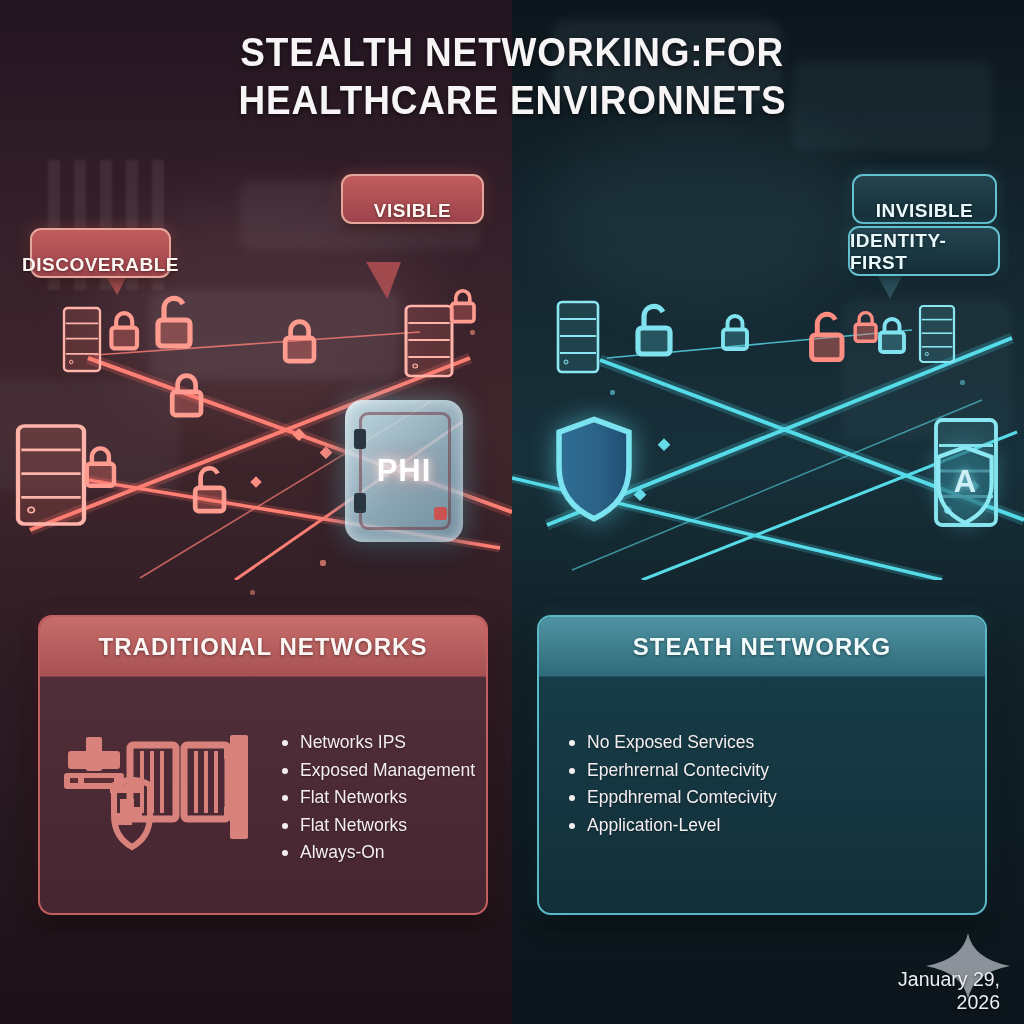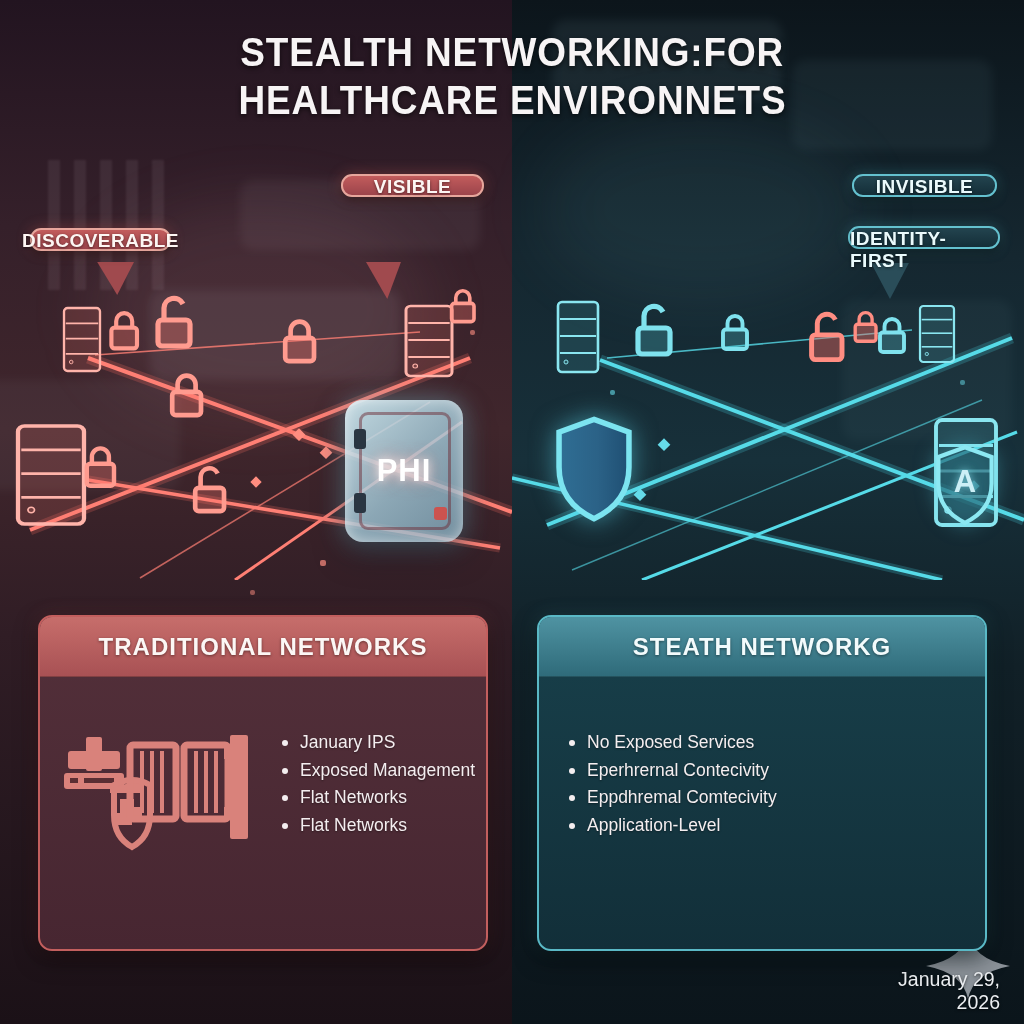--- a/index.html
+++ b/index.html
@@ -27,22 +27,22 @@
   .glow-patch{position:absolute;border-radius:50%;filter:blur(30px);}
   
   .title{
     position:absolute;left:0;top:28px;width:1024px;text-align:center;line-height:48px;
     font-size:41px;font-weight:700;letter-spacing:1px;color:#f7f4f5;
     text-shadow:0 2px 6px rgba(0,0,0,.6);
   }
   .title .tline{display:inline-block;transform:scaleX(.9);transform-origin:center;}
   
   .pill{
-    position:absolute;display:flex;align-items:flex-start;justify-content:center;
-    height:23px;border-radius:11px;font-weight:700;font-size:19px;letter-spacing:.5px;
+    position:absolute;display:flex;align-items:flex-end;justify-content:center;
+    height:50px;border-radius:11px;font-weight:700;font-size:19px;letter-spacing:.5px;
     text-shadow:0 1px 3px rgba(0,0,0,.5);z-index:6;
   }
   .pill.red{
     background:linear-gradient(180deg,#c25c5c 0%,#9c444b 100%);
     border:2px solid #e7a69c;color:#fdf6f3;
     box-shadow:0 4px 10px rgba(0,0,0,.45), 0 0 14px rgba(230,110,100,.35);
   }
   .pill.teal{
     background:linear-gradient(180deg,#23444f 0%,#142e38 100%);
     border:2px solid #64c1cf;color:#eafafc;
@@ -80,21 +80,21 @@
   .phi-dot{position:absolute;right:16px;bottom:22px;width:13px;height:13px;border-radius:3px;background:#d9473f;opacity:.85;}
   .shield-big{position:absolute;left:548px;top:412px;width:92px;height:114px;z-index:4;filter:drop-shadow(0 0 12px rgba(90,210,230,.55));}
   .shield-a{position:absolute;left:930px;top:442px;width:70px;height:86px;z-index:5;filter:drop-shadow(0 0 10px rgba(90,210,230,.6));}
   .a-text{
     position:absolute;left:930px;top:452px;width:70px;height:60px;z-index:6;
     display:flex;align-items:center;justify-content:center;font-size:31px;font-weight:700;
     color:#cdeff6;text-shadow:0 0 8px rgba(140,230,245,.8);
   }
   .particle{position:absolute;border-radius:2px;z-index:3;}
   
-  .panel{position:absolute;top:615px;width:450px;height:336px;border-radius:14px;z-index:6;overflow:hidden;}
+  .panel{position:absolute;top:615px;width:450px;height:300px;border-radius:14px;z-index:6;overflow:hidden;}
   .panel.red{
     border:2px solid #c35f5e;background:linear-gradient(180deg,#53303a 0%,#472631 100%);
     box-shadow:0 8px 22px rgba(0,0,0,.5),0 0 18px rgba(200,90,90,.18);
   }
   .panel.teal{
     border:2px solid #5ab9c6;background:linear-gradient(180deg,#18404b 0%,#122f39 100%);
     box-shadow:0 8px 22px rgba(0,0,0,.55),0 0 18px rgba(80,190,205,.18);
   }
   .panel-header{
     height:60px;display:flex;align-items:center;justify-content:center;
@@ -280,24 +280,25 @@
         <rect x="126" y="16" width="44" height="74" rx="3" fill="none" stroke="#d9827b" stroke-width="7"></rect>
         <rect x="136" y="22" width="4" height="62"></rect>
           <rect x="146" y="22" width="4" height="62"></rect>
           <rect x="156" y="22" width="4" height="62"></rect>
         <rect x="172" y="6" width="18" height="104" rx="2"></rect>
         <rect x="166" y="18" width="8" height="12"></rect>
           <rect x="166" y="78" width="8" height="12"></rect>
       </g>
     </svg>
     <ul class="bullets" style="left:240px;top:112px;">
-      <li>January IPS</li>
+      <li>Networks IPS</li>
       <li>Exposed Management</li>
       <li>Flat Networks</li>
       <li>Flat Networks</li>
+      <li>Always-On</li>
     </ul>
   </div>
 
   <div class="panel teal" style="left:537px;">
     <div class="panel-header">STEATH NETWORKG</div>
     <ul class="bullets" style="left:28px;top:112px;">
       <li>No Exposed Services</li>
       <li>Eperhrernal Contecivity</li>
       <li>Eppdhremal Comtecivity</li>
       <li>Application-Level</li>

